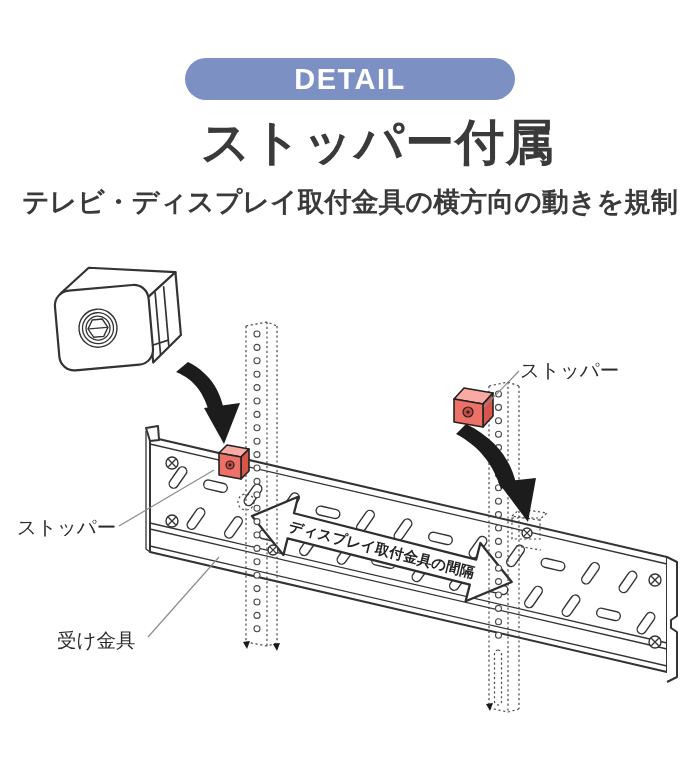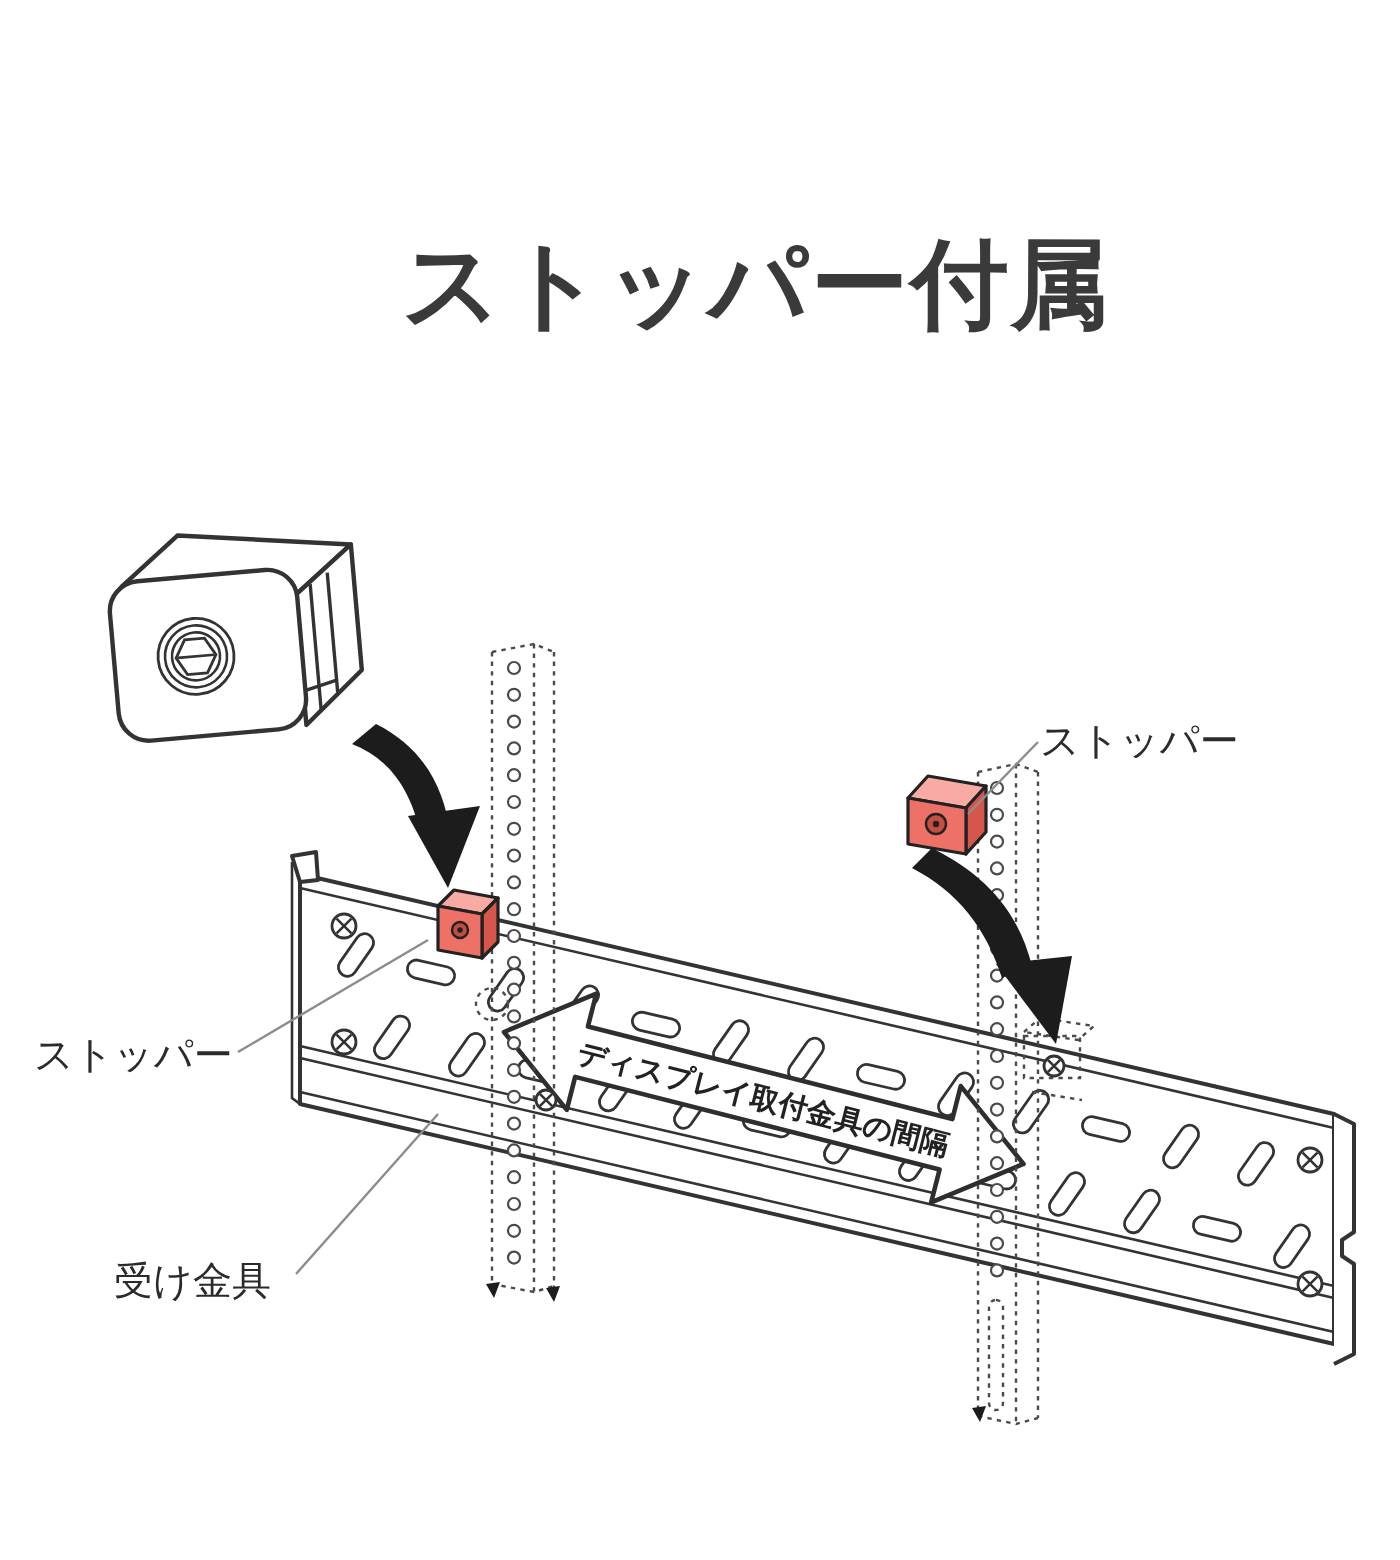--- a/index.html
+++ b/index.html
@@ -36,21 +36,23 @@
   .red-top{fill:#f9aba3;stroke:#222;stroke-width:1.6;stroke-linejoin:round;}
   .red-side{fill:#d6564c;stroke:#222;stroke-width:1.6;stroke-linejoin:round;}
   .scr{fill:#fff;stroke:#333;stroke-width:1.4;}
   .scrx{fill:none;stroke:#333;stroke-width:1.3;}
 </style>
 </head>
 <body>
 
 <div class="page">
 
+  <div class="badge" style="background: rgb(125, 144, 196);">DETAIL</div>
   <h1 class="title">ストッパー付属</h1>
+  <p class="subtitle">テレビ・ディスプレイ取付金具の横方向の動きを規制</p>
 
   <svg class="diagram" width="700" height="530" viewBox="0 0 700 530" xmlns="http://www.w3.org/2000/svg">
 
     <g>
       <polygon class="ol" points="150,187 667,307 667,422 150,302"></polygon>
       <path class="ln" d="M150,194 L667,314"></path>
 
       <polygon class="ol" points="146,178 158,176 159,190 150,191"></polygon>
       <path class="ln" d="M146,181 L146,299 L150,302"></path>
 

